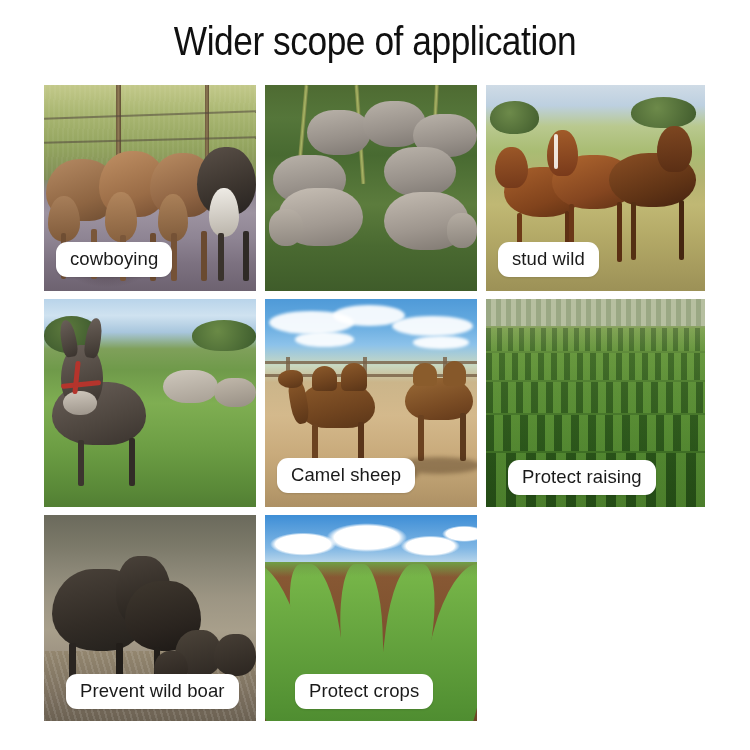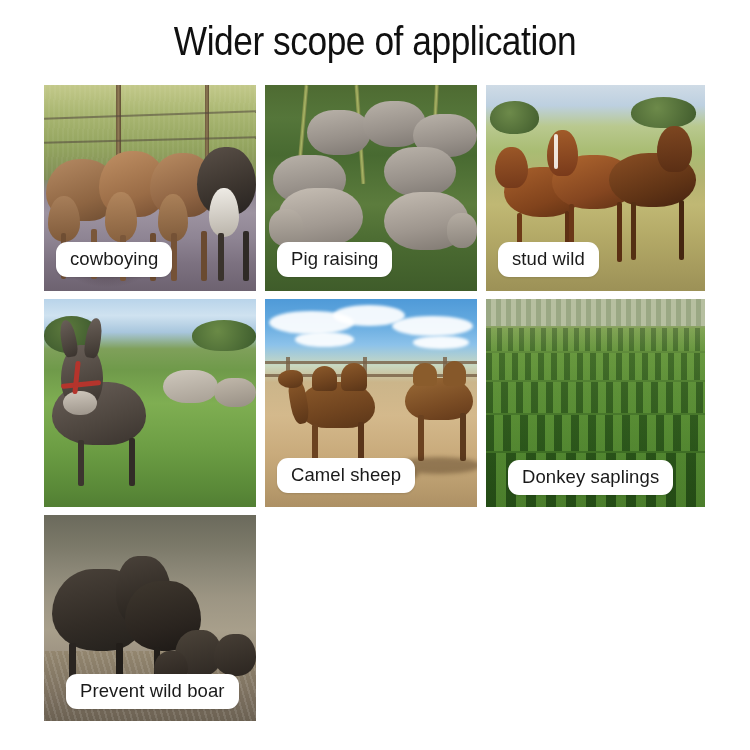--- a/index.html
+++ b/index.html
@@ -265,21 +265,20 @@
         <div class="pig-b" style="left:70%;top:14%;width:30%;height:21%;"></div>
 
         <div class="pig-b" style="left:4%;top:34%;width:34%;height:24%;"></div>
         <div class="pig-b" style="left:56%;top:30%;width:34%;height:24%;"></div>
 
         <div class="pig-b" style="left:6%;top:50%;width:40%;height:28%;background:linear-gradient(170deg,#c6beb4,#a29a92 60%,#847d76);"></div>
         <div class="pig-b" style="left:2%;top:60%;width:16%;height:18%;border-radius:46%;background:linear-gradient(175deg,#b8b0a6,#8f8880);"></div>
         <div class="pig-b" style="left:56%;top:52%;width:40%;height:28%;background:linear-gradient(170deg,#c3bbb1,#9e968e 60%,#7f7871);"></div>
         <div class="pig-b" style="left:86%;top:62%;width:14%;height:17%;border-radius:46%;background:linear-gradient(175deg,#b5ada3,#8b847c);"></div>
       </div>
-      <div class="caption">Pig raising</div>
     </div>
 
     <div class="cell r2 c1">
       <div class="photo ph-horse">
         <div class="tree" style="left:2%;top:8%;width:22%;height:16%;"></div>
         <div class="tree" style="left:66%;top:6%;width:30%;height:15%;"></div>
 
         <div class="horse-b" style="left:8%;top:40%;width:36%;height:24%;background:linear-gradient(160deg,#a8602c,#81431c 65%,#5f3013);"></div>
         <div class="horse-b" style="left:4%;top:30%;width:15%;height:20%;border-radius:46% 46% 40% 40%/56% 56% 44% 44%;background:linear-gradient(175deg,#9c5828,#74391a);"></div>
         <div class="cow-leg" style="left:14%;top:62%;width:5px;height:26%;background:#6e3a17;"></div>
@@ -358,21 +357,21 @@
 
     <div class="cell r3 c1">
       <div class="photo ph-sapling">
         <div style="position:absolute;left:0;right:0;top:0;height:13%;background:repeating-linear-gradient(90deg,#9aa884 0 5px,#b6bfa0 5px 10px);"></div>
         <div class="saprow" style="top:14%;height:11%;"></div>
         <div class="saprow" style="top:26%;height:13%;background:repeating-linear-gradient(90deg,rgba(28,66,18,.40) 0 6px,rgba(124,180,72,.34) 6px 13px);"></div>
         <div class="saprow" style="top:40%;height:15%;background:repeating-linear-gradient(90deg,rgba(24,60,16,.42) 0 7px,rgba(120,178,70,.36) 7px 15px);"></div>
         <div class="saprow" style="top:56%;height:17%;background:repeating-linear-gradient(90deg,rgba(20,56,14,.45) 0 8px,rgba(116,175,68,.38) 8px 17px);"></div>
         <div class="saprow" style="top:74%;height:26%;background:repeating-linear-gradient(90deg,rgba(18,52,12,.48) 0 10px,rgba(110,170,64,.40) 10px 20px);"></div>
       </div>
-      <div class="caption">Donkey saplings</div>
+      <div class="caption">Protect raising</div>
     </div>
 
     <div class="cell r3 c2">
       <div class="photo ph-boar">
         <div class="dirt"></div>
 
         <div class="boar-b" style="left:4%;top:26%;width:44%;height:40%;"></div>
         <div class="boar-b" style="left:34%;top:20%;width:26%;height:34%;border-radius:40% 46% 36% 40%/50% 54% 48% 46%;"></div>
         <div class="cow-leg" style="left:12%;top:62%;width:7px;height:26%;background:#2a2521;"></div>
         <div class="cow-leg" style="left:34%;top:62%;width:7px;height:26%;background:#221e1a;"></div>
@@ -380,15 +379,29 @@
         <div class="boar-b" style="left:38%;top:32%;width:36%;height:34%;background:linear-gradient(165deg,#3f382f,#2a241f 65%,#1c1815);"></div>
         <div class="cow-leg" style="left:52%;top:64%;width:6px;height:22%;background:#221e1a;"></div>
 
         <div class="boar-b" style="left:62%;top:56%;width:22%;height:22%;background:linear-gradient(165deg,#4c443a,#2e2823);"></div>
         <div class="boar-b" style="left:80%;top:58%;width:20%;height:20%;background:linear-gradient(165deg,#473f36,#2b2520);"></div>
         <div class="boar-b" style="left:52%;top:66%;width:16%;height:16%;background:linear-gradient(165deg,#433b33,#29231e);"></div>
       </div>
       <div class="caption">Prevent wild boar</div>
     </div>
 
+    <div class="cell r3 c3">
+      <div class="photo ph-crop">
+        <div class="cloudy"></div>
+        <div class="soil" style="left:0;top:23%;width:100%;height:77%;"></div>
+        <div class="croprow" style="left:-10%;top:24%;width:28%;height:78%;transform:skewX(16deg);"></div>
+        <div class="croprow" style="left:14%;top:24%;width:22%;height:78%;transform:skewX(9deg);"></div>
+        <div class="croprow" style="left:36%;top:24%;width:20%;height:78%;transform:skewX(2deg);"></div>
+        <div class="croprow" style="left:56%;top:24%;width:22%;height:78%;transform:skewX(-7deg);"></div>
+        <div class="croprow" style="left:78%;top:24%;width:30%;height:78%;transform:skewX(-15deg);"></div>
+        <div style="position:absolute;left:0;right:0;top:23%;height:7%;background:linear-gradient(180deg,#6f9f46,rgba(111,159,70,0));"></div>
+        <div class="watermark"></div>
+      </div>
+      <div class="caption">Protect crops</div>
+    </div>
 
   </div>
 </div>
 
 </body></html>

